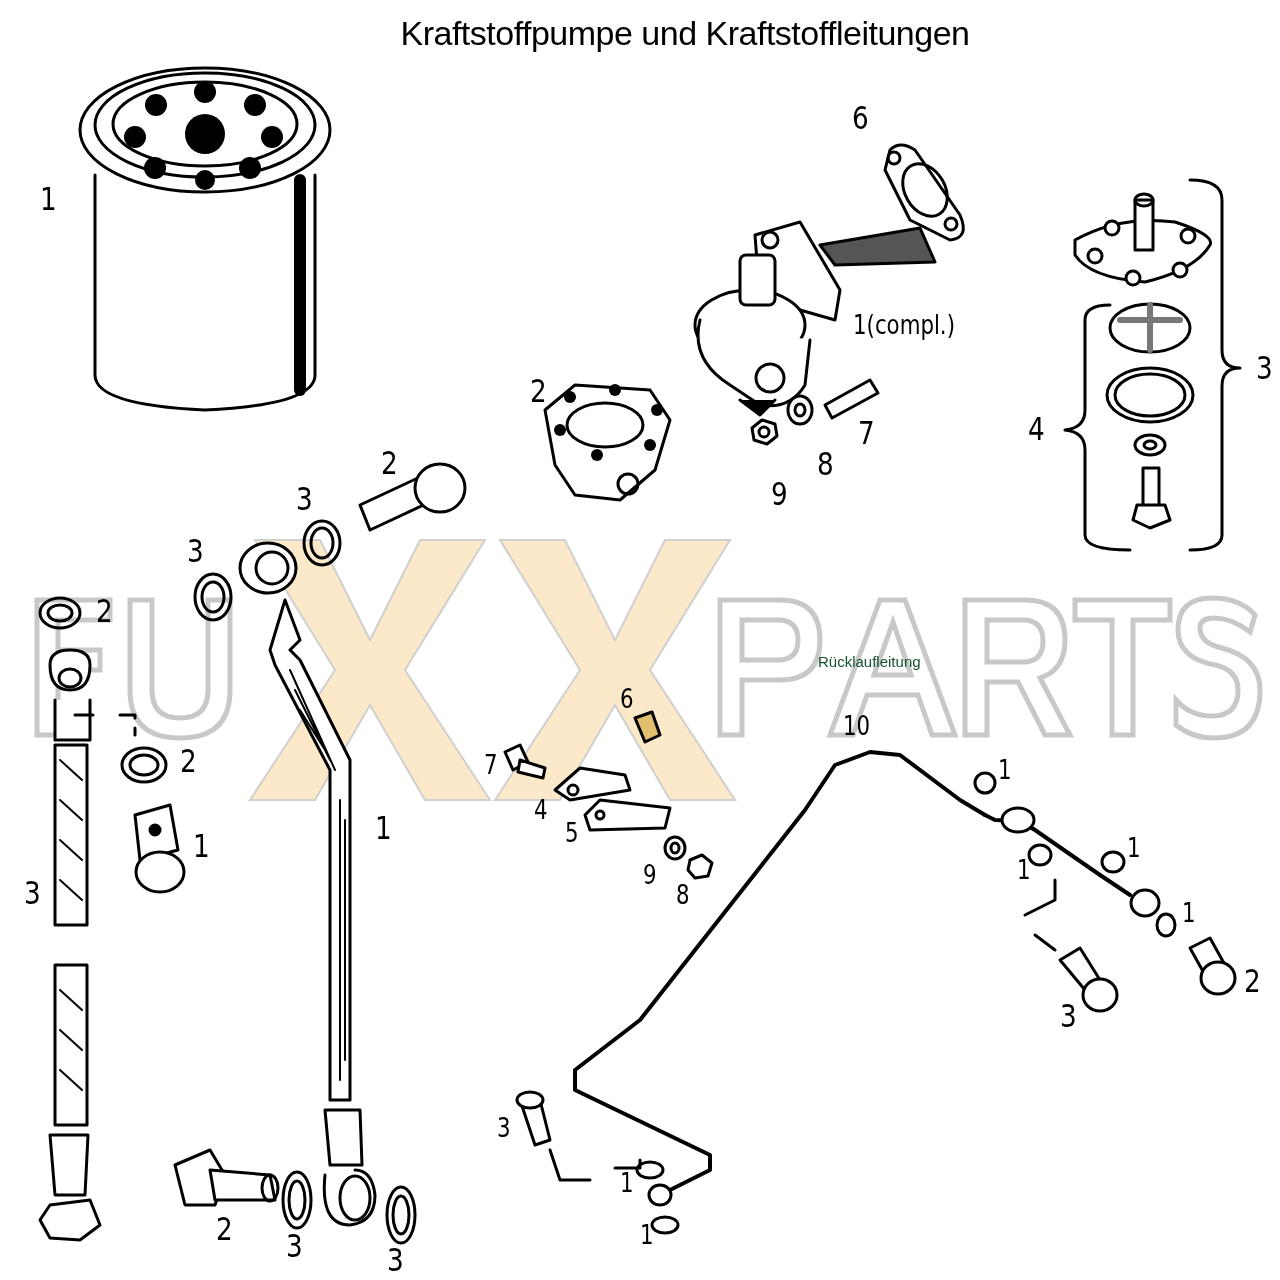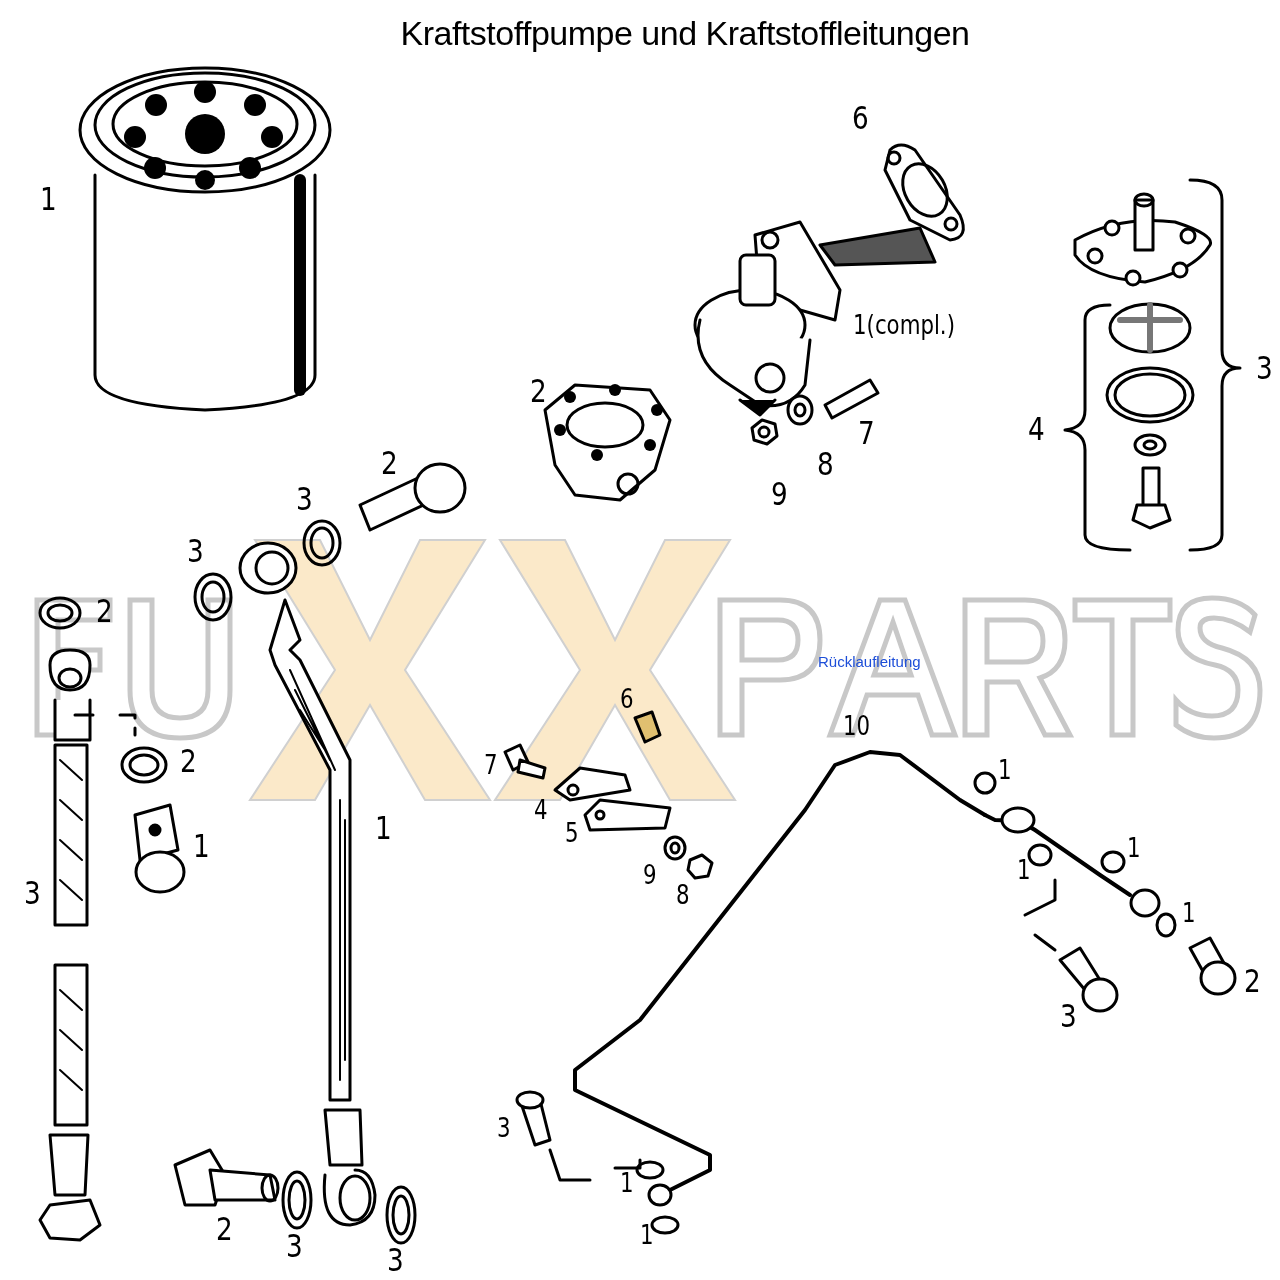--- a/index.html
+++ b/index.html
@@ -1,20 +1,20 @@
 <!DOCTYPE html>
 <html><head>
 <meta charset="utf-8">
 <style>
   html, body { margin:0; padding:0; background:#ffffff; }
   body { width:1280px; height:1280px; position:relative; overflow:hidden; font-family:"Liberation Sans", sans-serif; }
   .title { position:absolute; left:0; top:14px; width:1370px; text-align:center; font-size:34px; color:#000; letter-spacing:-0.5px; }
   .label { position:absolute; font-family:"DejaVu Sans", sans-serif; font-size:32px; color:#000; line-height:1; transform:scaleX(0.82); transform-origin:left top; }
   .label.small { font-size:26px; }
-  .sublabel { position:absolute; font-family:"Liberation Sans", sans-serif; font-size:15px; color:#1d4ed8; }
+  .sublabel { position:absolute; font-family:"Liberation Sans", sans-serif; font-size:15px; color:#14532d; }
   svg.art { position:absolute; left:0; top:0; width:1280px; height:1280px; }
   .wm { position:absolute; left:0; top:0; }
 </style>
 </head>
 <body>
 
 <svg class="wm art" viewBox="0 0 1280 1280">
   <g fill="none" stroke="#c8c8c8" stroke-width="5">
 
     <path d="M37 600 H110 V620 H58 V650 H100 V670 H58 V735 H37 Z"></path>

